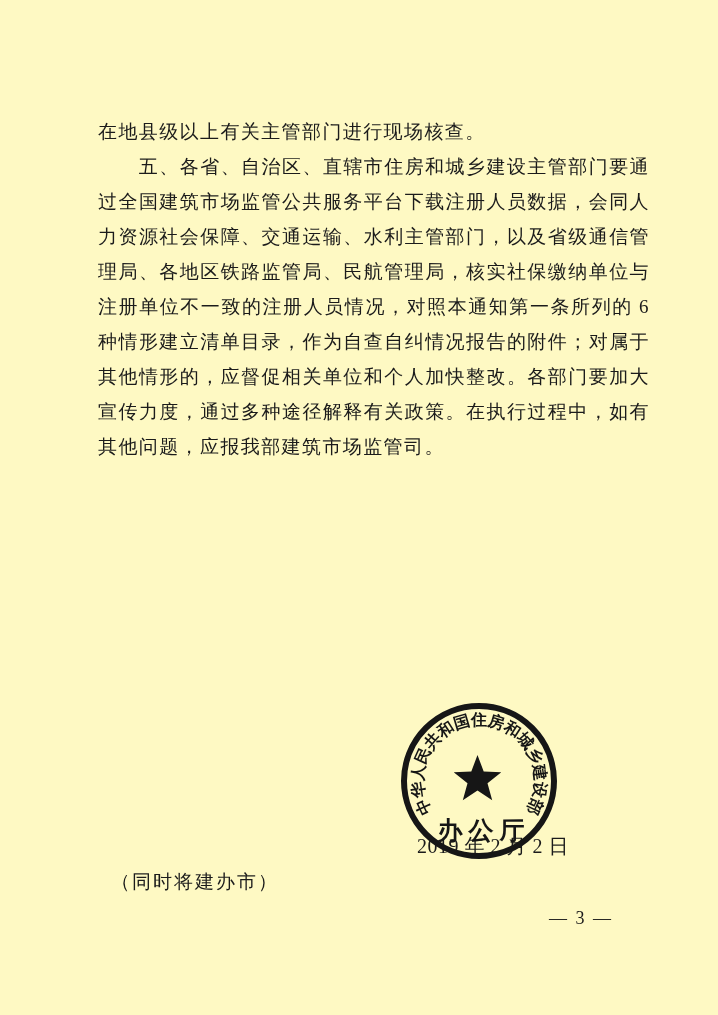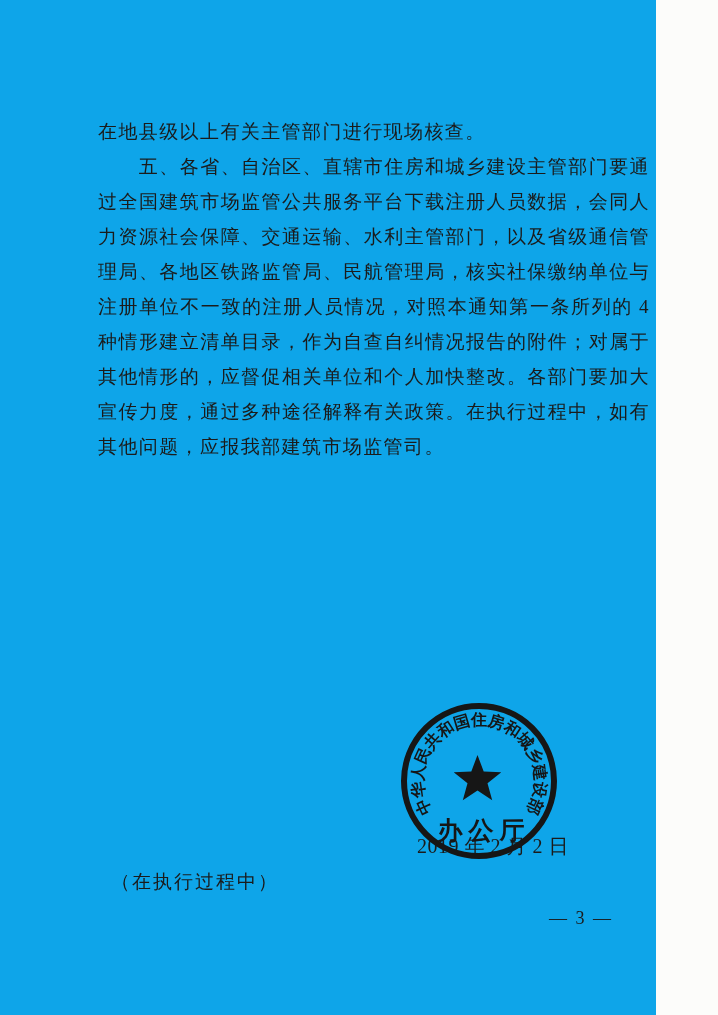--- a/index.html
+++ b/index.html
@@ -2,23 +2,23 @@
 <html lang="zh"><head>
 <meta charset="utf-8">
 <style>
   html, body {
     margin: 0;
     padding: 0;
     background: #fcfcfa;
   }
   .page {
     position: relative;
-    width: 656px;
+    width: 718px;
     height: 1015px;
-    background: #0ea5e9;
+    background: #fef9c3;
     overflow: hidden;
     font-family: "Liberation Serif", "DejaVu Serif", serif;
     color: #1b1b1b;
   }
   .doc-body {
     position: absolute;
     left: 98px;
     top: 114px;
     width: 552px;
     font-size: 19px;
@@ -87,33 +87,33 @@
     white-space: nowrap;
   }
 </style>
 </head>
 <body>
 
 <div class="page">
 
   <div class="doc-body">
     <p class="no-indent">在地县级以上有关主管部门进行现场核查。</p>
-    <p>五、各省、自治区、直辖市住房和城乡建设主管部门要通过全国建筑市场监管公共服务平台下载注册人员数据，会同人力资源社会保障、交通运输、水利主管部门，以及省级通信管理局、各地区铁路监管局、民航管理局，核实社保缴纳单位与注册单位不一致的注册人员情况，对照本通知第一条所列的 4 种情形建立清单目录，作为自查自纠情况报告的附件；对属于其他情形的，应督促相关单位和个人加快整改。各部门要加大宣传力度，通过多种途径解释有关政策。在执行过程中，如有其他问题，应报我部建筑市场监管司。</p>
+    <p>五、各省、自治区、直辖市住房和城乡建设主管部门要通过全国建筑市场监管公共服务平台下载注册人员数据，会同人力资源社会保障、交通运输、水利主管部门，以及省级通信管理局、各地区铁路监管局、民航管理局，核实社保缴纳单位与注册单位不一致的注册人员情况，对照本通知第一条所列的 6 种情形建立清单目录，作为自查自纠情况报告的附件；对属于其他情形的，应督促相关单位和个人加快整改。各部门要加大宣传力度，通过多种途径解释有关政策。在执行过程中，如有其他问题，应报我部建筑市场监管司。</p>
   </div>
 
   <div class="sig-date">2019 年 2 月 2 日</div>
 
   <svg class="seal-svg" viewBox="0 0 162 162" xmlns="http://www.w3.org/2000/svg">
     <defs>
       <path id="sealArc" d="M 34.1 113.1 A 56 56 0 1 1 125.9 113.1" fill="none"></path>
     </defs>
     <circle cx="80" cy="81" r="75" fill="none" stroke="#161616" stroke-width="6"></circle>
     <polygon fill="#161616" points="78.5,55 84.7,71.5 102.3,72.3 88.5,83.2 93.2,100.2 78.5,90.5 63.8,100.2 68.5,83.2 54.7,72.3 72.3,71.5"></polygon>
     <text class="seal-ring-text">
       <textPath href="#sealArc" startOffset="2" textLength="240" lengthAdjust="spacing">中华人民共和国住房和城乡建设部</textPath>
     </text>
     <text class="seal-inner-text" x="85" y="139" text-anchor="middle">办公厅</text>
   </svg>
 
-  <div class="disclosure-note">（在执行过程中）</div>
+  <div class="disclosure-note">（同时将建办市）</div>
   <div class="page-number">— 3 —</div>
 
 </div>
 
 </body></html>

